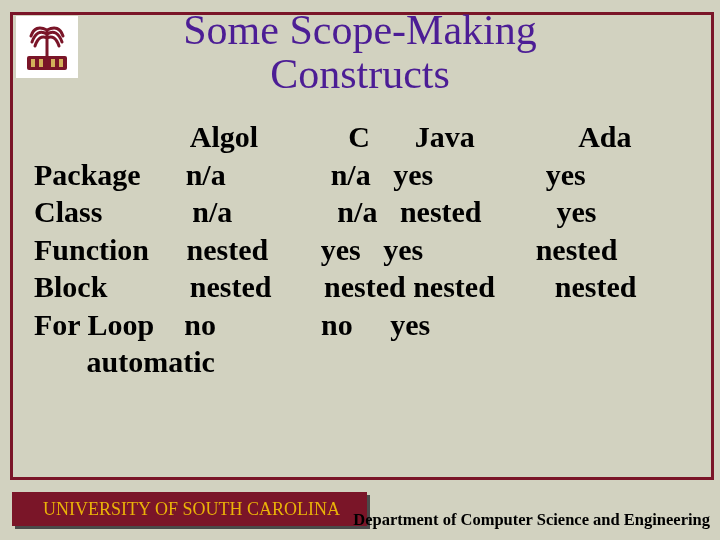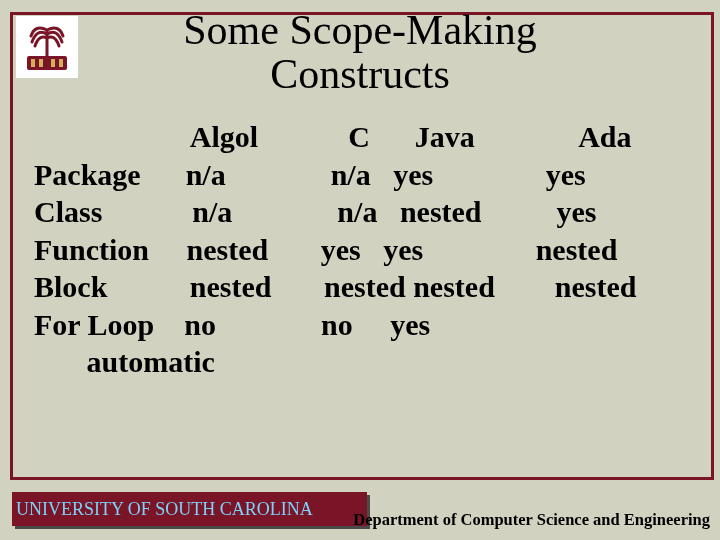--- a/index.html
+++ b/index.html
@@ -34,21 +34,21 @@
   }
   .logo svg { display: block; }
   .title {
     position: absolute;
     top: 8px;
     left: 0;
     right: 0;
     text-align: center;
     font-size: 42px;
     line-height: 1.05;
-    color: #000000;
+    color: #4c1d95;
     font-weight: 400;
   }
   .content {
     position: absolute;
     top: 118px;
     left: 34px;
     right: 20px;
     font-size: 30px;
     color: #000;
     line-height: 1.25;
@@ -56,25 +56,26 @@
     font-weight: bold;
   }
   .footer-left {
     position: absolute;
     left: 12px;
     bottom: 14px;
     width: 355px;
     height: 34px;
     background: #7a1528;
     box-shadow: 3px 3px 0 #4a4a4a;
-    color: #7dd3fc;
+    color: #eab308;
     font-size: 18px;
     display: flex;
     align-items: center;
     padding-left: 4px;
+    justify-content: center;
   }
   .footer-right {
     position: absolute;
     right: 10px;
     bottom: 10px;
     color: #000;
     font-size: 16.5px;
     font-weight: bold;
   }
 </style>

